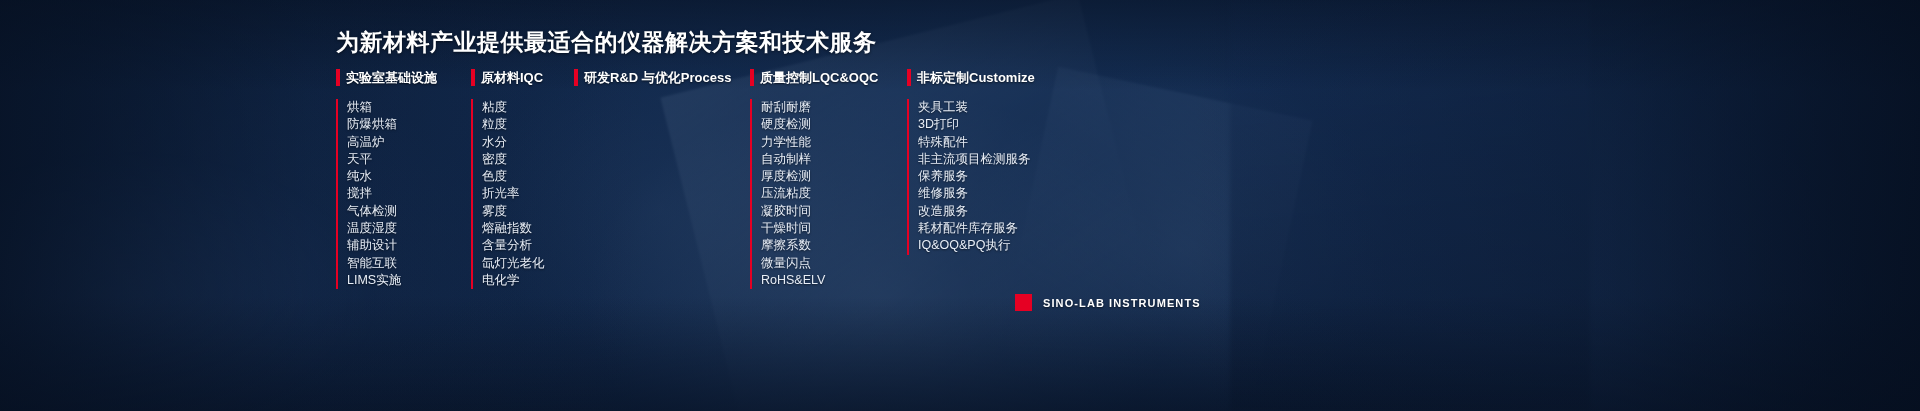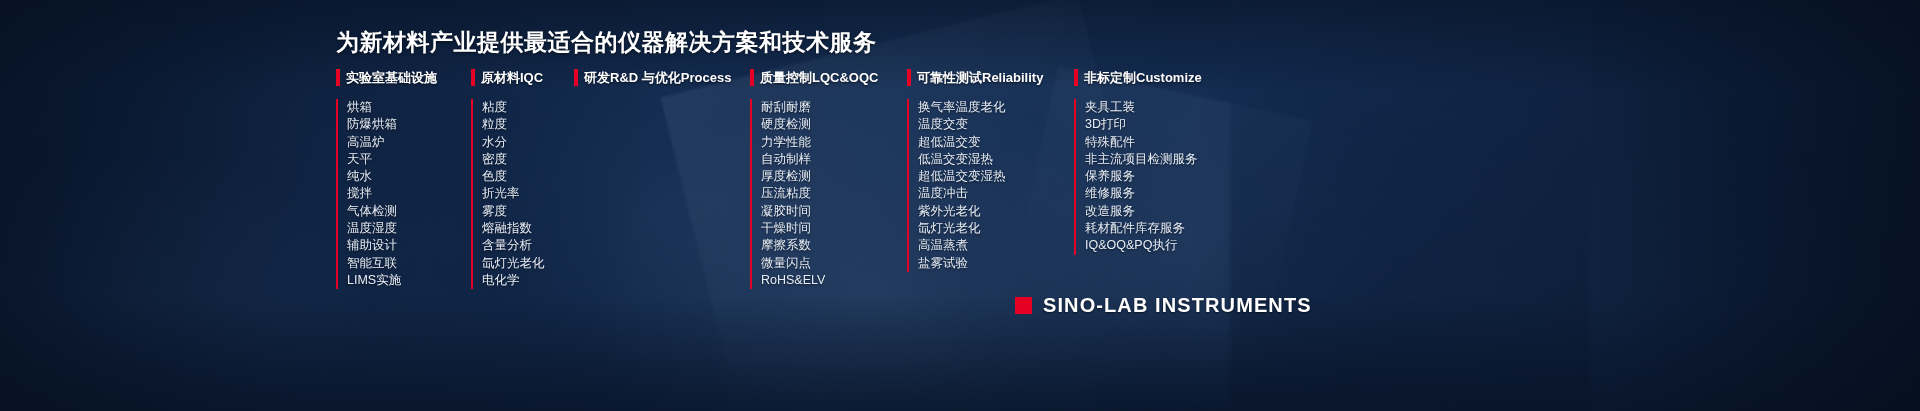--- a/index.html
+++ b/index.html
@@ -157,21 +157,21 @@
     align-items: center;
   }
   #brand-mark {
     width: 17px;
     height: 17px;
     background: #e60023;
     margin-right: 11px;
     flex: 0 0 auto;
   }
   #brand-text {
-    font-size: 20px;
+    font-size: 11px;
     font-weight: bold;
     color: #ffffff;
     letter-spacing: 1.1px;
     text-shadow: 0 1px 2px rgba(0,0,0,0.6);
     white-space: nowrap;
   }
 </style>
 </head>
 <body>
 
@@ -251,38 +251,20 @@
         <li>厚度检测</li>
         <li>压流粘度</li>
         <li>凝胶时间</li>
         <li>干燥时间</li>
         <li>摩擦系数</li>
         <li>微量闪点</li>
         <li>RoHS&amp;ELV</li>
       </ul>
     </div>
 
-    <div class="column col-w5">
-      <div class="col-head">
-        <span class="head-bar"></span>
-        <span class="head-text">可靠性测试Reliability</span>
-      </div>
-      <ul class="col-list">
-        <li>换气率温度老化</li>
-        <li>温度交变</li>
-        <li>超低温交变</li>
-        <li>低温交变湿热</li>
-        <li>超低温交变湿热</li>
-        <li>温度冲击</li>
-        <li>紫外光老化</li>
-        <li>氙灯光老化</li>
-        <li>高温蒸煮</li>
-        <li>盐雾试验</li>
-      </ul>
-    </div>
 
     <div class="column col-w6">
       <div class="col-head">
         <span class="head-bar"></span>
         <span class="head-text">非标定制Customize</span>
       </div>
       <ul class="col-list">
         <li>夹具工装</li>
         <li>3D打印</li>
         <li>特殊配件</li>

